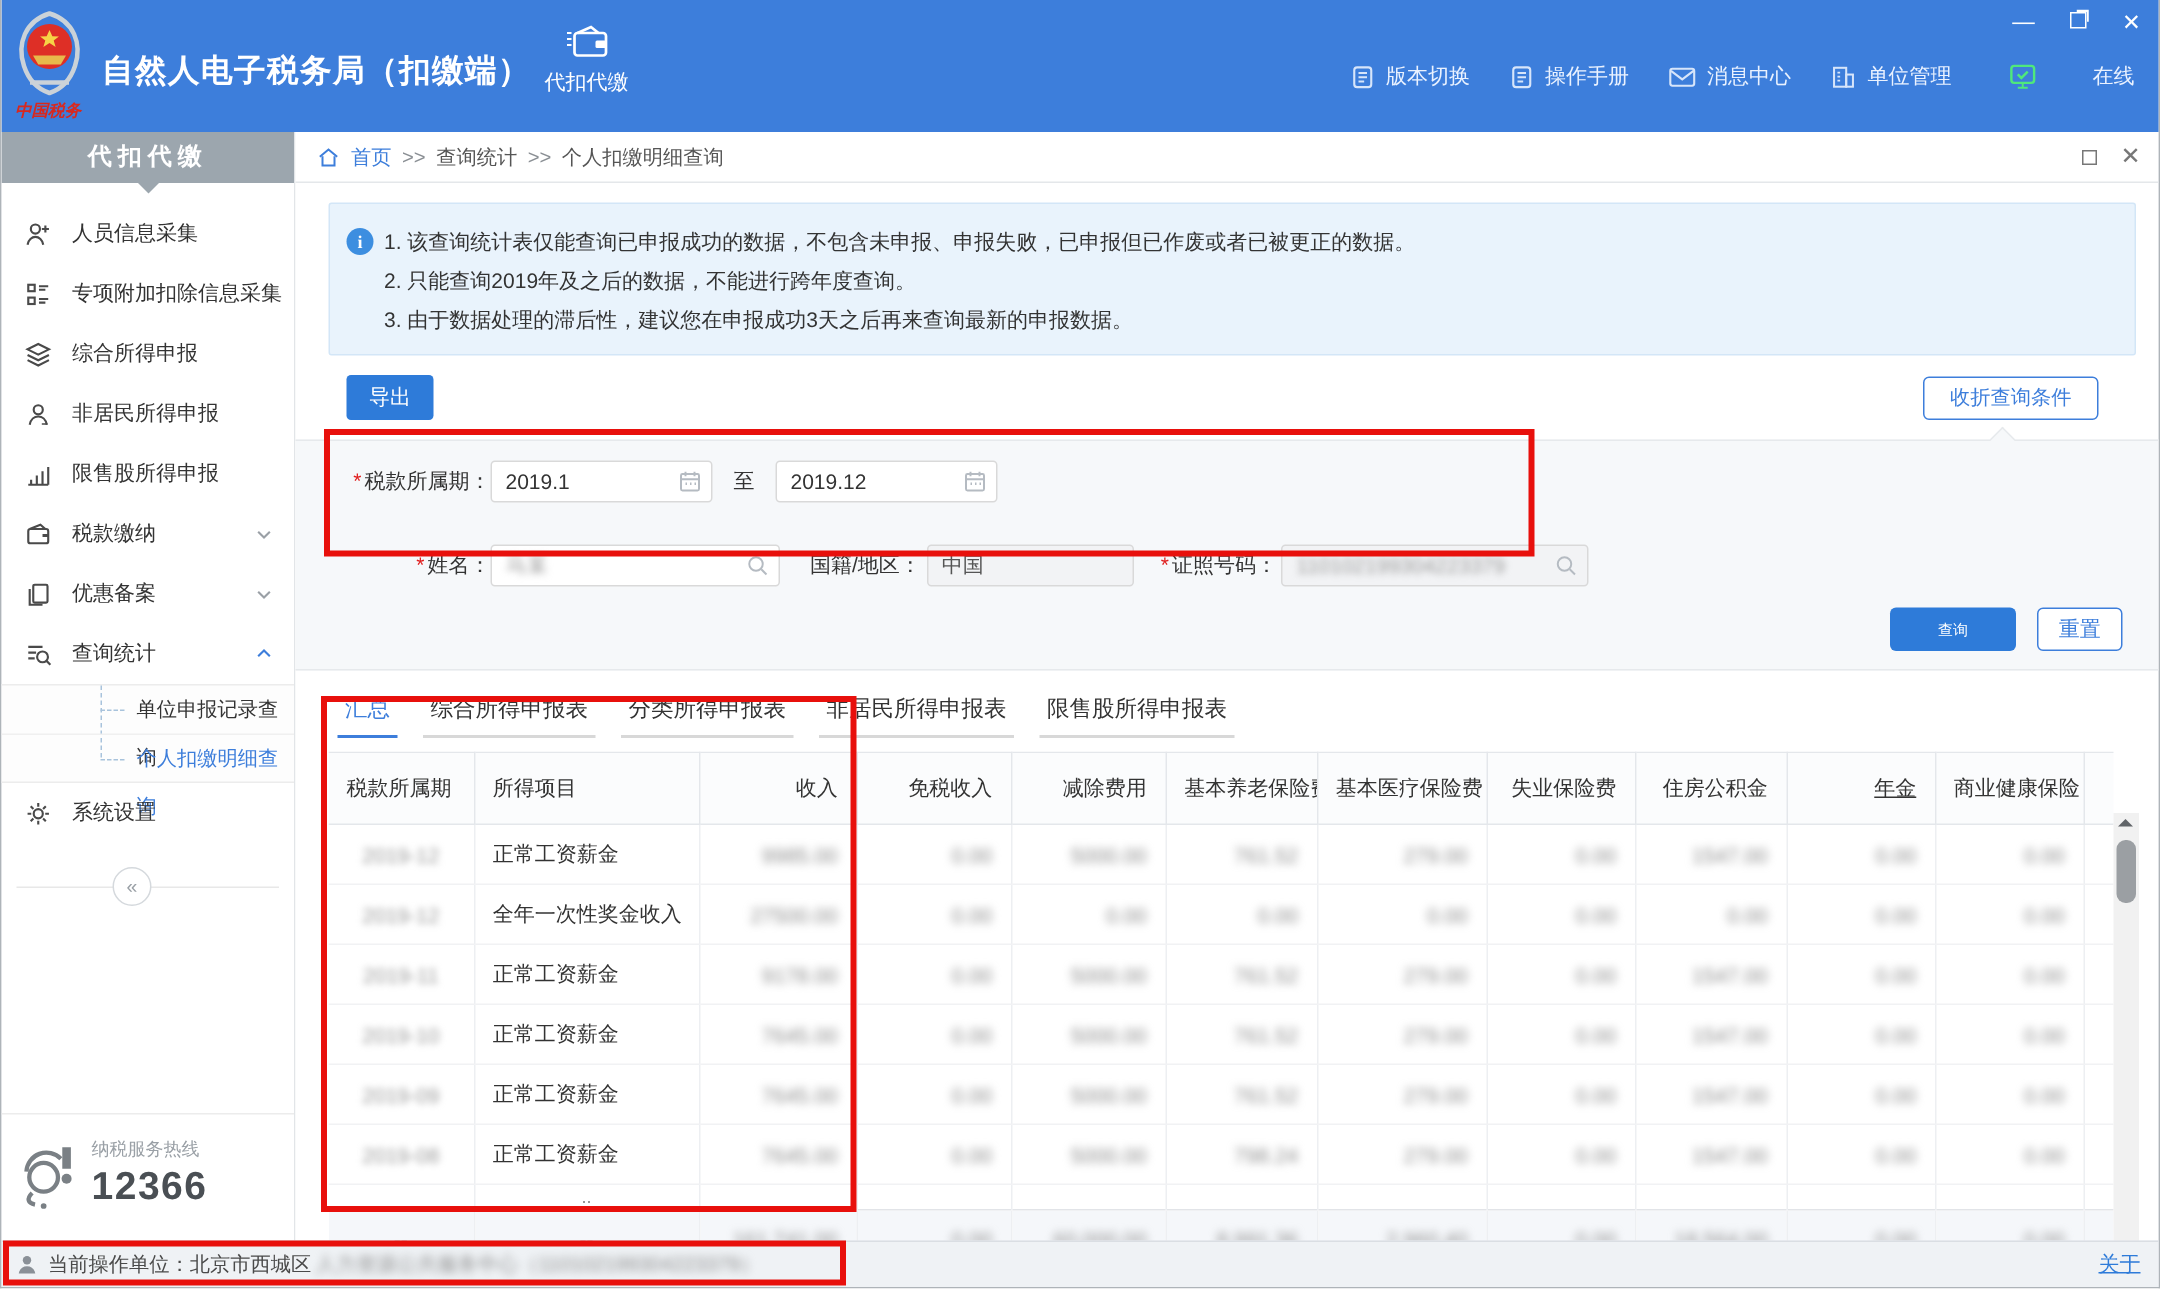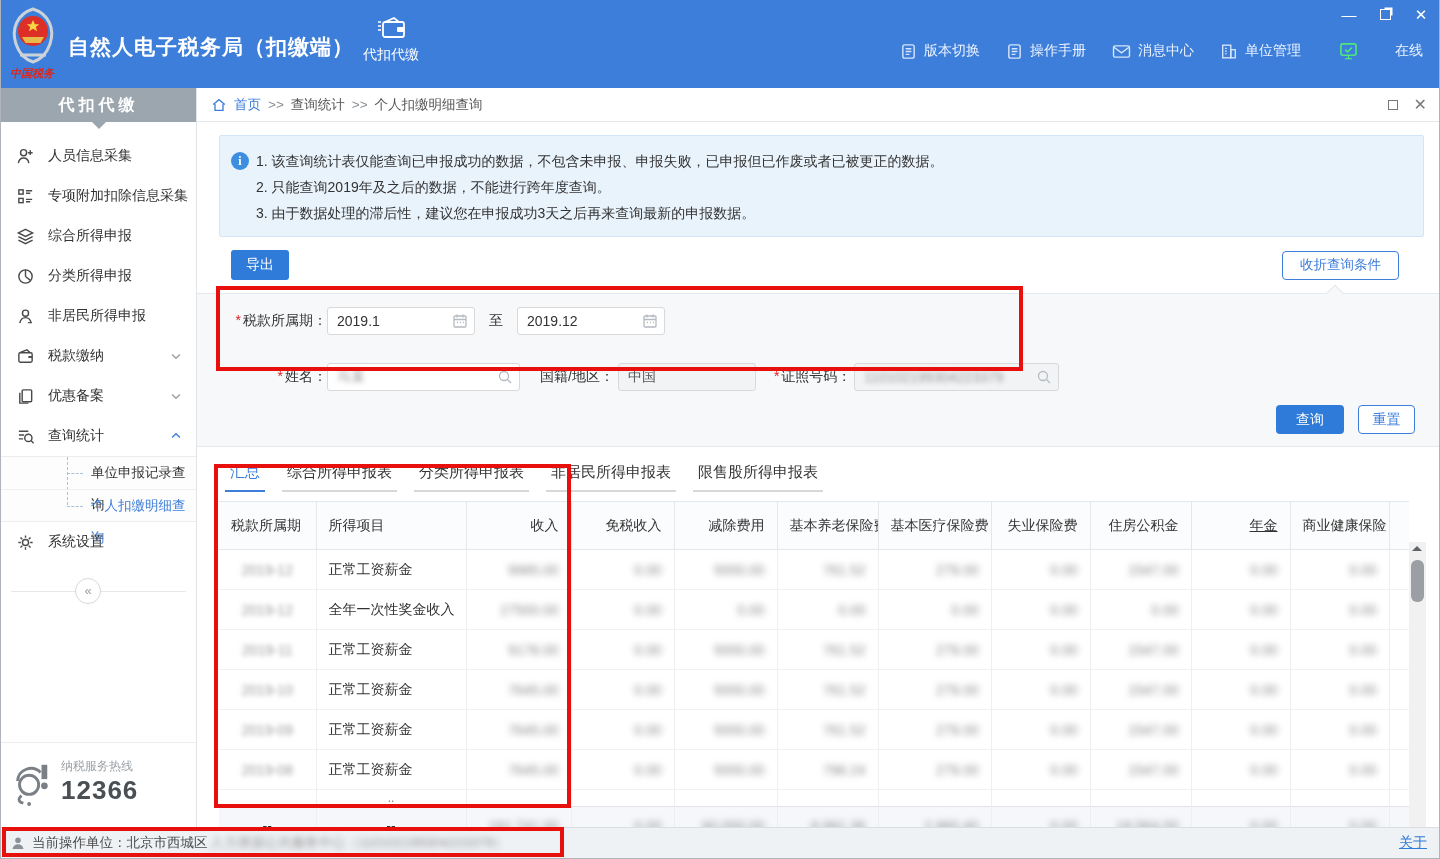--- a/index.html
+++ b/index.html
@@ -69,21 +69,21 @@
   .fake-input.disabled { background:#F2F3F5; color:#555; }
   .fi-icon { position:absolute; right:6px; top:5px; width:16px; height:16px; color:#B5BBC2; }
   .range-join { margin:0 14px; font-size:14px; color:#333; }
   .w-period { width:148px; }
   .w-name { width:193px; }
   .w-nation { width:138px; margin-left:4px; }
   .w-id { width:205px; margin-left:3px; }
   .lbl-nation { width:auto; margin-left:20px; }
   .lbl-id { width:auto; margin-left:18px; }
   .q-buttons { margin-top:14px; display:flex; justify-content:flex-end; gap:14px; }
-  .btn-search { width:68px; height:29px; background:#2E7BD9; color:#fff; font-size:14px; border:none; border-radius:4px; cursor:pointer; }
+  .btn-search { width:84px; height:29px; background:#2E7BD9; color:#fff; font-size:10px; border:none; border-radius:4px; cursor:pointer; }
   .btn-reset { width:57px; height:29px; background:#fff; color:#3D7EDB; font-size:14px; border:1px solid #3D7EDB; border-radius:4px; cursor:pointer; }
 
   .tabs { margin:12px 22px 0 28px; display:flex; gap:17px; }
   .tab { font-size:15px; color:#333; padding:4px 5px 8px; border-bottom:2px solid #D8D8D8; cursor:pointer; }
   .tab.active { color:#3D7EDB; border-bottom-color:#3D7EDB; }
 
   .table-wrap { position:relative; margin:9px 15px 0 22px; }
   .table-viewport { width:1190px; overflow:hidden; }
   table.summary { width:1230px; table-layout:fixed; border-collapse:collapse; font-size:14px; color:#333; }
   table.summary th { height:48px; font-weight:normal; background:#FBFCFD; border-top:1px solid #E4E7EB; border-bottom:1px solid #E4E7EB; border-right:1px solid #E4E7EB; padding:0 12px; white-space:nowrap; overflow:hidden; }
@@ -216,32 +216,32 @@
       <div class="menu-item">
         <svg class="mi-icon" viewBox="0 0 20 20" fill="none" stroke="currentColor" stroke-width="1.5">
           <path d="M10 2.5l7.5 3.7L10 9.9 2.5 6.2z"></path>
             <path d="M2.5 10.2L10 13.9l7.5-3.7"></path>
             <path d="M2.5 13.8L10 17.5l7.5-3.7"></path>
         </svg>
         <span>综合所得申报</span>
       </div>
       <div class="menu-item">
         <svg class="mi-icon" viewBox="0 0 20 20" fill="none" stroke="currentColor" stroke-width="1.5">
-          <circle cx="10" cy="10" r="7"></circle>
-            <path d="M10 10V3M10 10l5.5 4.3"></path>
-        </svg>
-        <span>分类所得申报</span>
-      </div>
-      <div class="menu-item">
-        <svg class="mi-icon" viewBox="0 0 20 20" fill="none" stroke="currentColor" stroke-width="1.5">
           <circle cx="10" cy="6.5" r="3.2"></circle>
             <path d="M4 17c.7-3.8 3.3-5.8 6-5.8s5.3 2 6 5.8"></path>
             <path d="M12.5 16.5h4" stroke-width="1.2"></path>
         </svg>
         <span>非居民所得申报</span>
+      </div>
+      <div class="menu-item">
+        <svg class="mi-icon" viewBox="0 0 20 20" fill="none" stroke="currentColor" stroke-width="1.5">
+          <path d="M3 17h14"></path>
+            <path d="M5 13.5V17M9 10.5V17M13 7.5V17M17 4.5V17"></path>
+        </svg>
+        <span>限售股所得申报</span>
       </div>
       <div class="menu-item">
         <svg class="mi-icon" viewBox="0 0 20 20" fill="none" stroke="currentColor" stroke-width="1.5">
           <rect x="3" y="6" width="14" height="10" rx="1.5"></rect>
             <path d="M4 6l7.5-3 3.5 3"></path>
             <path d="M13 10.5h4" stroke-width="2"></path>
         </svg>
         <span>税款缴纳</span>
         <svg class="chev" viewBox="0 0 18 18" fill="none" stroke="currentColor" stroke-width="1.8">
             <path d="M4 7l5 5 5-5"></path>

